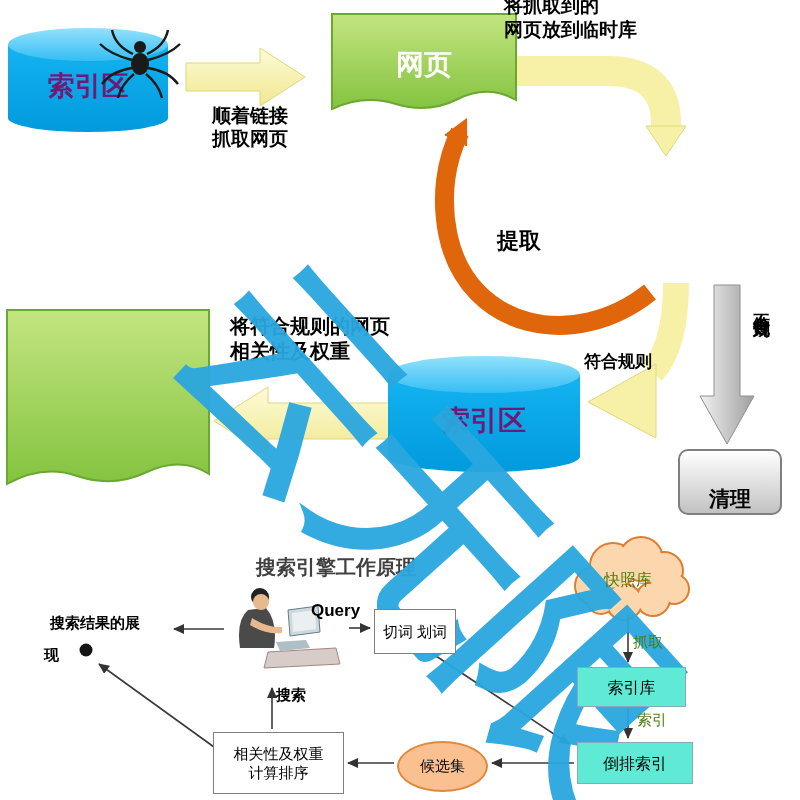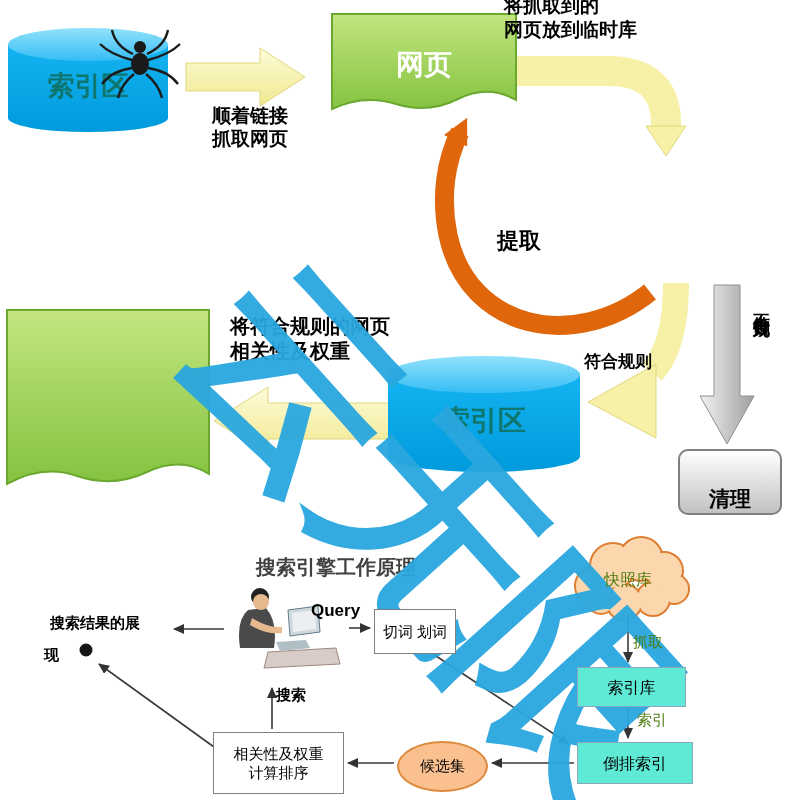--- a/index.html
+++ b/index.html
@@ -8,21 +8,21 @@
   svg.layer{position:absolute;left:0;top:0;}
   #under{z-index:10;} #over{z-index:25;}
   .cyl{position:absolute;z-index:20;}
   .cyl .top{position:absolute;left:0;top:0;width:100%;height:32%;border-radius:50%;z-index:2;}
   .cyl .body{position:absolute;left:0;top:16%;width:100%;height:84%;
              border-radius:0 0 50% 50% / 0 0 16% 16%;}
   .cyl-blue .top{background:linear-gradient(180deg,#93e1fb,#35bdf4);}
   .cyl-blue .body{background:linear-gradient(180deg,#14b3f0,#009add);}
   .cyl-purple .top{background:linear-gradient(180deg,#c7c3f0,#9a92e2);}
   .cyl-purple .body{background:linear-gradient(180deg,#8b83d9,#7a72cb);}
-  .cyl .lbl{position:absolute;left:0;width:100%;text-align:center;color:#0f766e;font-weight:bold;z-index:3;}
+  .cyl .lbl{position:absolute;left:0;width:100%;text-align:center;color:#701a75;font-weight:bold;z-index:3;}
   .page{position:absolute;z-index:20;}
   .page .lbl{position:absolute;left:0;width:100%;text-align:center;color:#fff;font-weight:bold;z-index:2;}
   .blk{position:absolute;z-index:30;font-weight:bold;color:#000;}
   .cleanbox{position:absolute;z-index:20;border:2px solid #7f7f7f;border-radius:10px;
             background:linear-gradient(180deg,#fff,#c2c2c2);display:flex;align-items:flex-end;
             justify-content:center;font-size:21px;font-weight:bold;}
   .bbox{position:absolute;z-index:50;display:flex;flex-direction:column;align-items:center;
         justify-content:center;background:#fff;border:1px solid #7f7f7f;font-size:15px;
         text-align:center;line-height:19px;}
   .bbox-blue{background:#5eead4;border-color:#89a8bf;}

